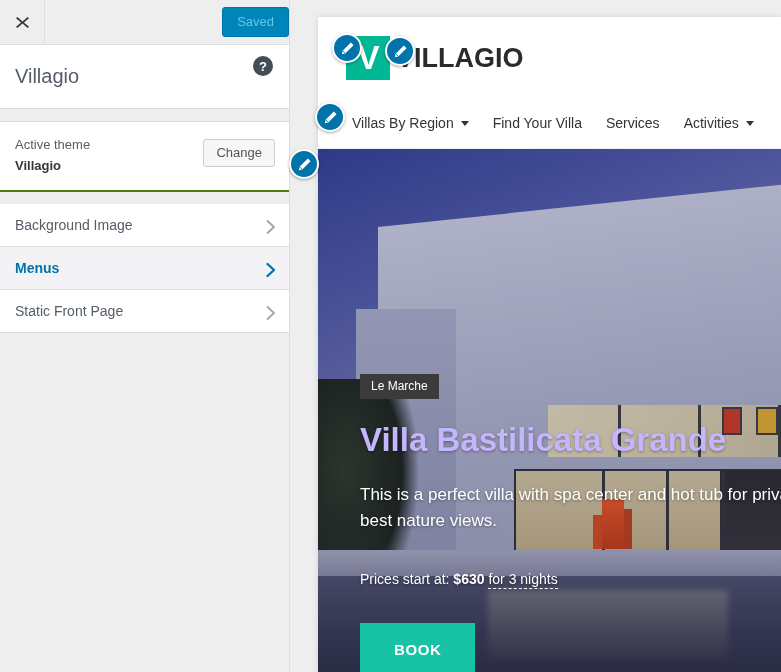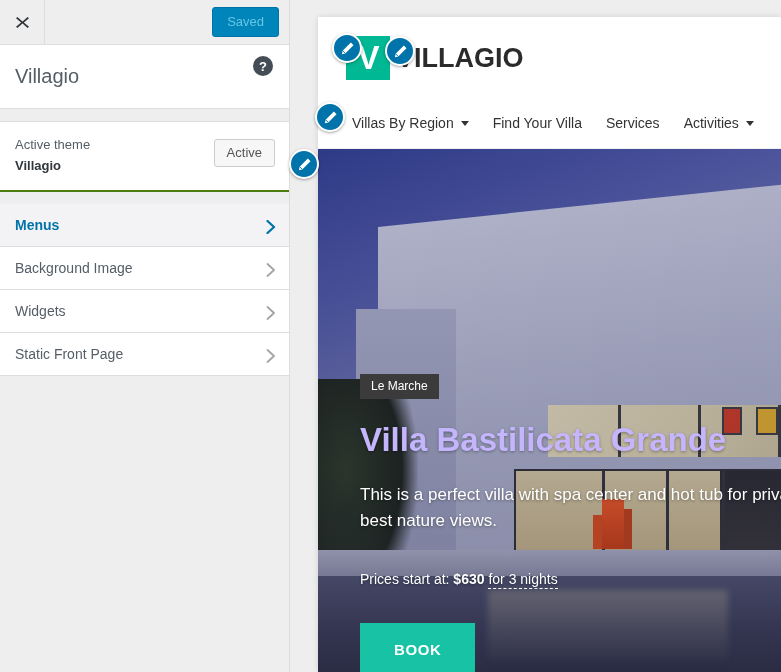--- a/index.html
+++ b/index.html
@@ -31,21 +31,20 @@
     width: 45px; height: 44px;
     display: flex; align-items: center; justify-content: center;
     border-right: 1px solid #dddddd;
     background: #eeeeee;
     cursor: pointer;
   }
   .cz-close svg { display: block; }
   .cz-topbar-spacer { flex: 1; }
   .cz-saved {
     align-self: center;
-    margin-right: 10px;
     background: #0085ba;
     color: #66c6e4;
     border: 1px solid #0073aa;
     border-radius: 3px;
     font-size: 13px;
     padding: 6px 14px;
     line-height: 16px;
     cursor: default;
     font-family: "Liberation Sans", sans-serif;
   }
@@ -370,47 +369,39 @@
     <div class="cz-panel-white cz-customizing">
       <div class="cz-customizing-title">Villagio</div>
       <div class="cz-help">?</div>
     </div>
 
     <div class="cz-gap"></div>
 
     <div class="cz-theme">
       <div class="cz-theme-label">Active theme</div>
       <div class="cz-theme-name">Villagio</div>
-      <button class="cz-change">Active</button>
+      <button class="cz-change">Change</button>
     </div>
 
     <div class="cz-gap"></div>
 
     <div class="cz-sections">
-      <div class="cz-section active">
-        <span>Menus</span>
-        <span class="cz-chevron">
-          <svg width="10" height="14" viewBox="0 0 10 14">
-              <path d="M1.5 1 L8 7 L1.5 13" stroke="#0073aa" stroke-width="2.3" fill="none" stroke-linecap="round" stroke-linejoin="round"></path>
-            </svg>
-        </span>
-      </div>
       <div class="cz-section">
         <span>Background Image</span>
         <span class="cz-chevron">
           <svg width="10" height="14" viewBox="0 0 10 14">
               <path d="M1.5 1 L8 7 L1.5 13" stroke="#a0a5aa" stroke-width="1.8" fill="none" stroke-linecap="round" stroke-linejoin="round"></path>
             </svg>
         </span>
       </div>
-      <div class="cz-section">
-        <span>Widgets</span>
+      <div class="cz-section active">
+        <span>Menus</span>
         <span class="cz-chevron">
           <svg width="10" height="14" viewBox="0 0 10 14">
-              <path d="M1.5 1 L8 7 L1.5 13" stroke="#a0a5aa" stroke-width="1.8" fill="none" stroke-linecap="round" stroke-linejoin="round"></path>
+              <path d="M1.5 1 L8 7 L1.5 13" stroke="#0073aa" stroke-width="2.3" fill="none" stroke-linecap="round" stroke-linejoin="round"></path>
             </svg>
         </span>
       </div>
       <div class="cz-section">
         <span>Static Front Page</span>
         <span class="cz-chevron">
           <svg width="10" height="14" viewBox="0 0 10 14">
               <path d="M1.5 1 L8 7 L1.5 13" stroke="#a0a5aa" stroke-width="1.8" fill="none" stroke-linecap="round" stroke-linejoin="round"></path>
             </svg>
         </span>

